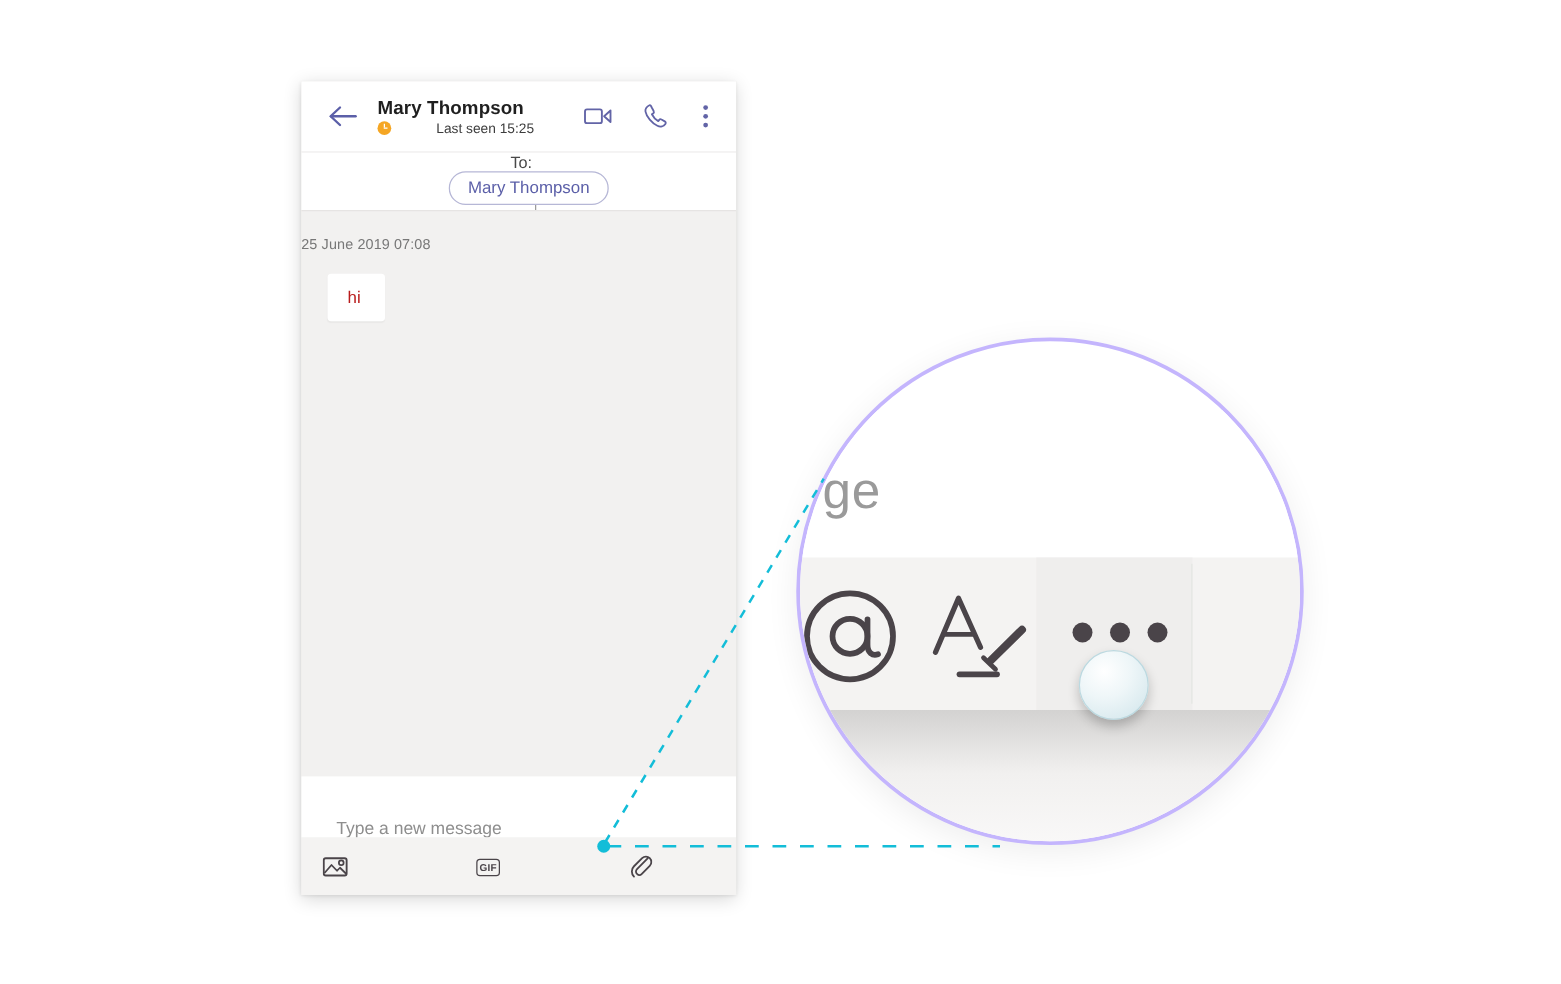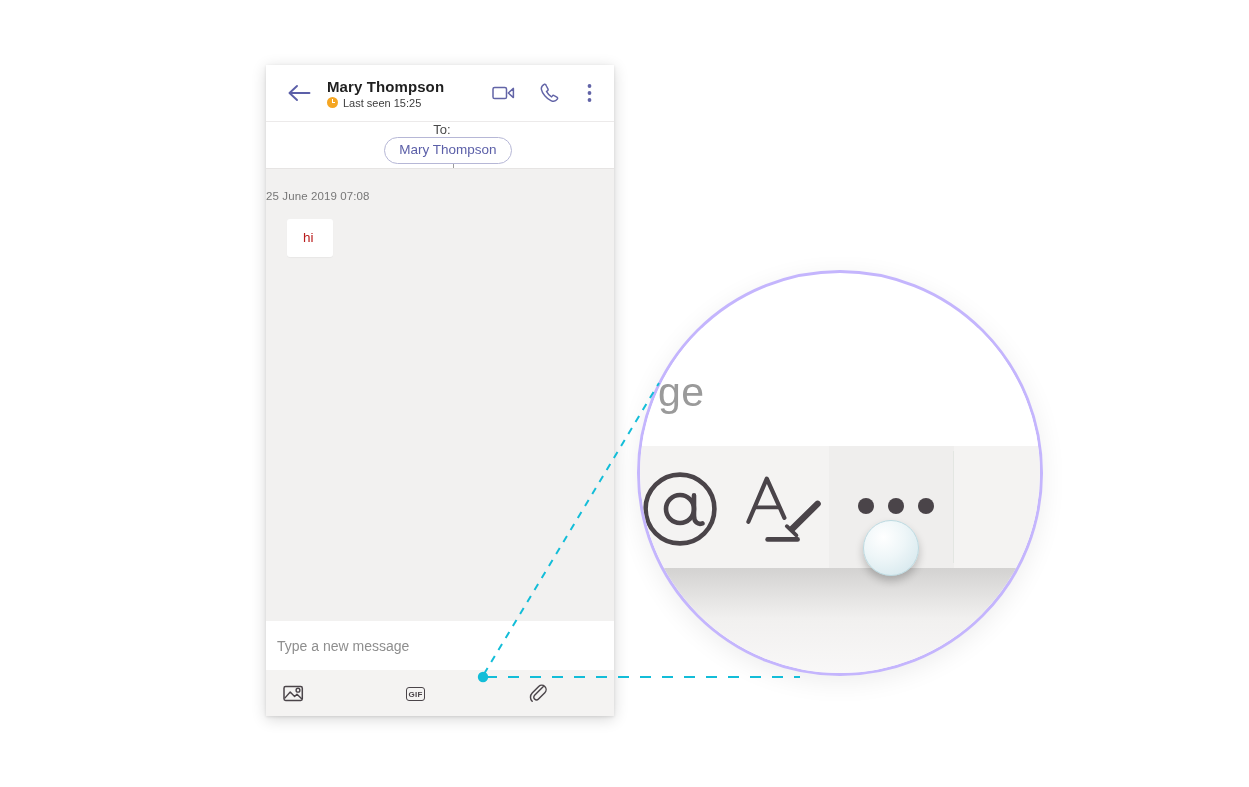--- a/index.html
+++ b/index.html
@@ -12,21 +12,21 @@
     height: 787px;
     position: relative;
     overflow: hidden;
     font-family: "Liberation Sans", sans-serif;
     -webkit-font-smoothing: antialiased;
   }
 
   
   #phone {
     position: absolute;
-    left: 266px;
+    left: 241px;
     top: 65px;
     width: 348px;
     height: 651px;
     background: #f2f1f0;
     box-shadow: 0 3px 14px rgba(0,0,0,0.16), 0 1px 3px rgba(0,0,0,0.10);
     overflow: hidden;
   }
 
   
   #chat-header {
@@ -56,20 +56,21 @@
     font-size: 15px;
     font-weight: bold;
     color: #1f1f1f;
     line-height: 17px;
     letter-spacing: .1px;
   }
   #presence-row {
     display: flex;
     align-items: center;
     margin-top: 2px;
+    gap: 31px;
   }
   .presence-dot {
     width: 11px;
     height: 11px;
     border-radius: 50%;
     background: #f5a623;
     display: inline-block;
     flex: 0 0 auto;
     position: relative;
   }
@@ -168,22 +169,22 @@
     color: #b91c1c;
     box-shadow: 0 1px 1px rgba(0,0,0,0.04);
     min-width: 14px;
   }
 
   
   #composer {
     height: 49px;
     background: #ffffff;
     display: flex;
-    align-items: center;
-    padding-left: 11px;
+    align-items: flex-end;
+    padding-left: 28px;
     box-sizing: border-box;
   }
   #message-input {
     border: none;
     outline: none;
     font-family: "Liberation Sans", sans-serif;
     font-size: 14px;
     color: #2a2a2a;
     background: transparent;
     width: 300px;

